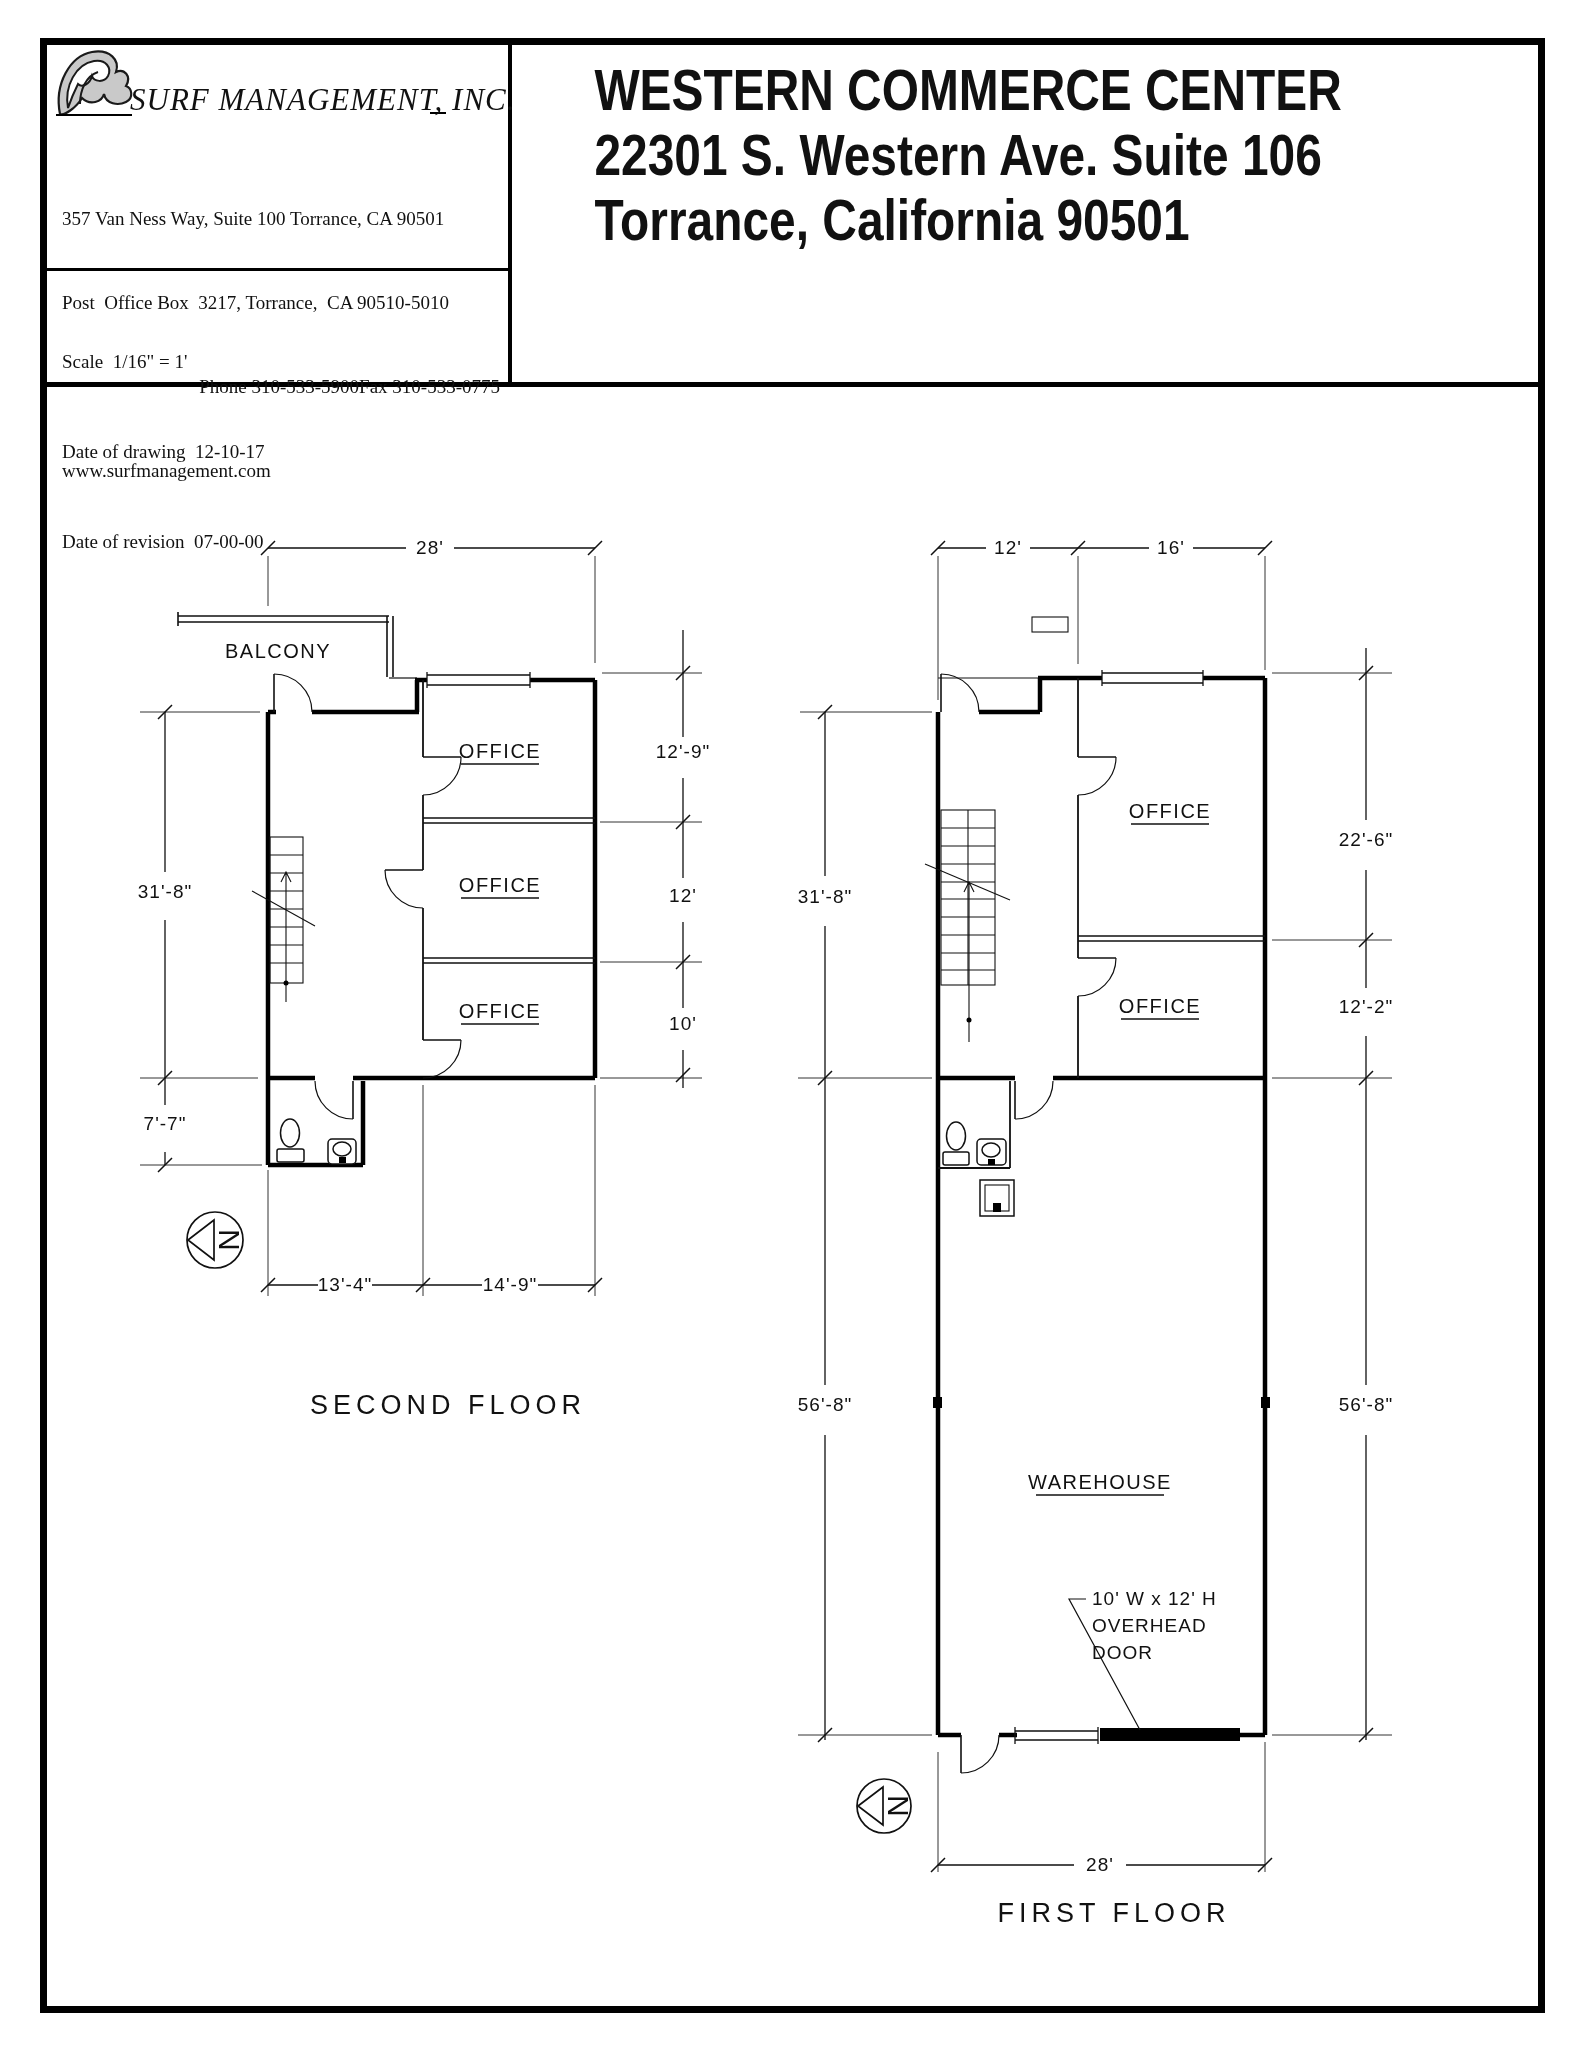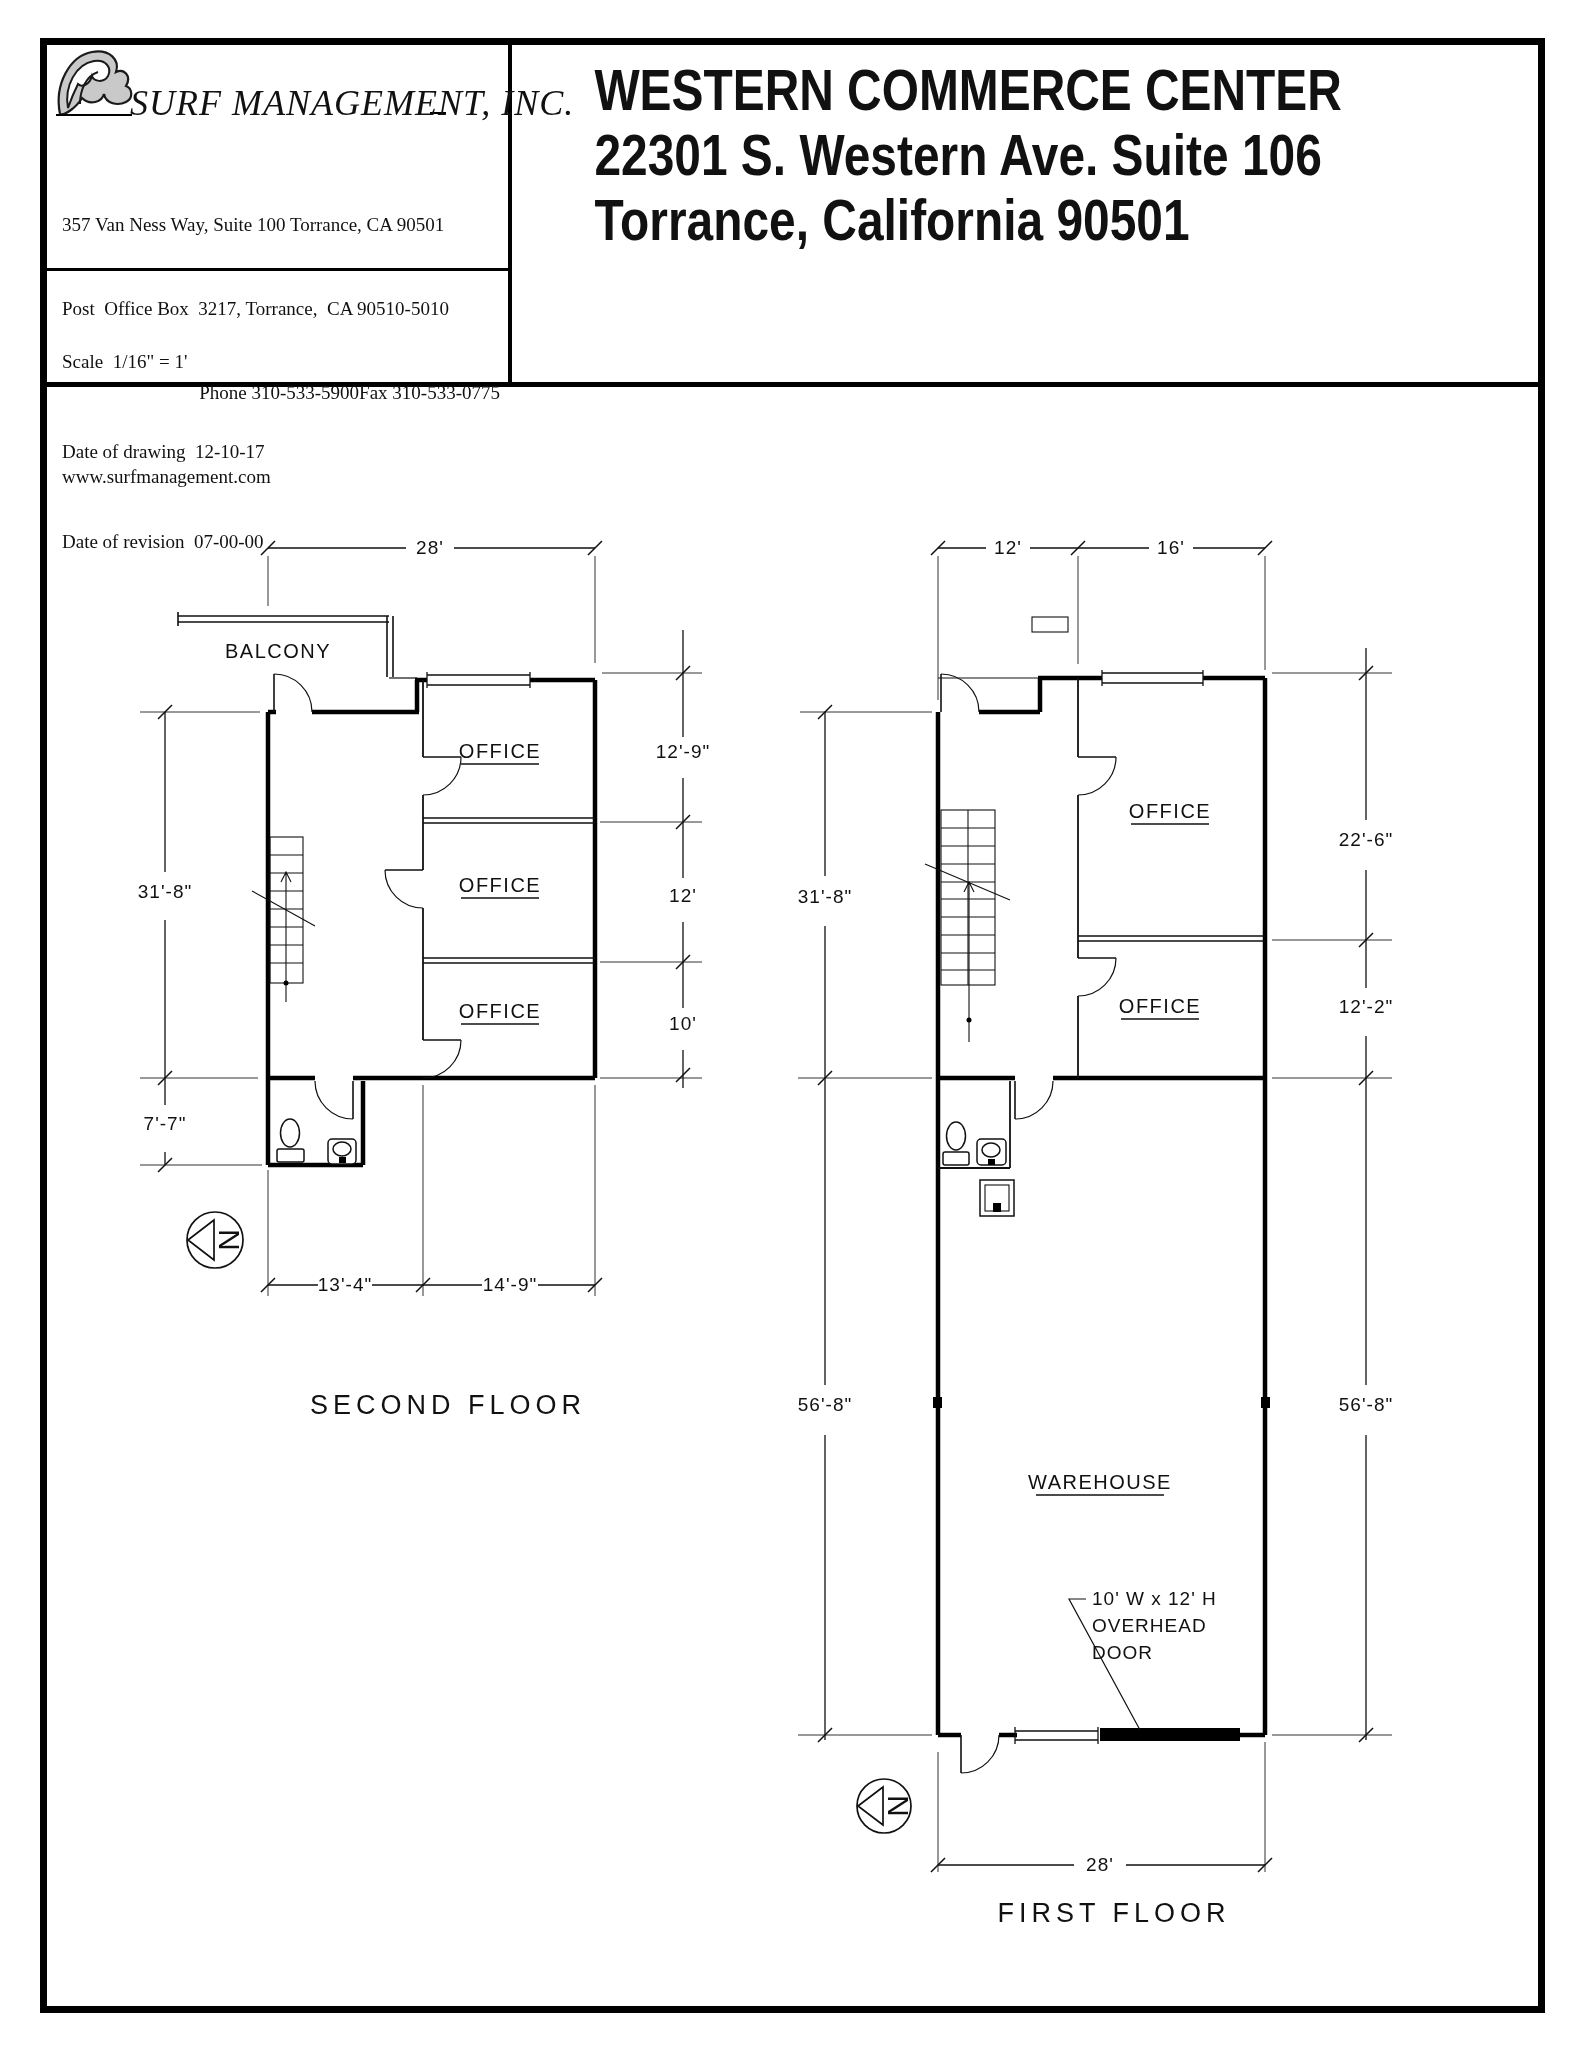--- a/index.html
+++ b/index.html
@@ -5,22 +5,22 @@
   html,body{margin:0;padding:0;background:#fff;}
   body{width:1583px;height:2048px;position:relative;overflow:hidden;
        font-family:"Liberation Serif", serif;color:#111;}
   .abs{position:absolute;}
   .page-border{left:40px;top:38px;width:1491px;height:1961px;border:7px solid #000;}
   .v-div{left:508px;top:38px;width:4px;height:347px;background:#000;}
   .h-div1{left:47px;top:268px;width:461px;height:3px;background:#000;}
   .h-div2{left:40px;top:382px;width:1505px;height:5px;background:#000;}
   .logo-rule{left:56px;top:114px;width:76px;height:2px;background:#000;}
   .logo-rule2{left:430px;top:112px;width:16px;height:2px;background:#000;}
-  .company{left:130px;top:82px;font-size:36px;font-style:italic;letter-spacing:1px;white-space:pre;}
-  .addr{left:62px;top:155px;font-size:19px;line-height:28px;white-space:pre;}
+  .company{left:130px;top:82px;font-size:31px;font-style:italic;letter-spacing:1px;white-space:pre;}
+  .addr{left:62px;top:149px;font-size:19px;line-height:28px;white-space:pre;}
   .phonefax{display:flex;justify-content:flex-end;width:438px;}
   .scaleblk{left:62px;top:287px;font-size:19px;line-height:30px;white-space:pre;}
   .titleblk{left:512px;top:58px;width:1030px;text-align:left;
             font-family:"Liberation Sans", sans-serif;font-weight:bold;}
   .titleblk div{font-size:57px;line-height:65px;transform:scaleX(0.84);white-space:nowrap;}
   svg{position:absolute;left:0;top:0;}
   svg *{vector-effect:none;}
   .w{stroke:#000;stroke-width:4.5;fill:none;}
   .i{stroke:#111;stroke-width:1.8;fill:none;}
   .d{stroke:#111;stroke-width:1.6;fill:none;}

